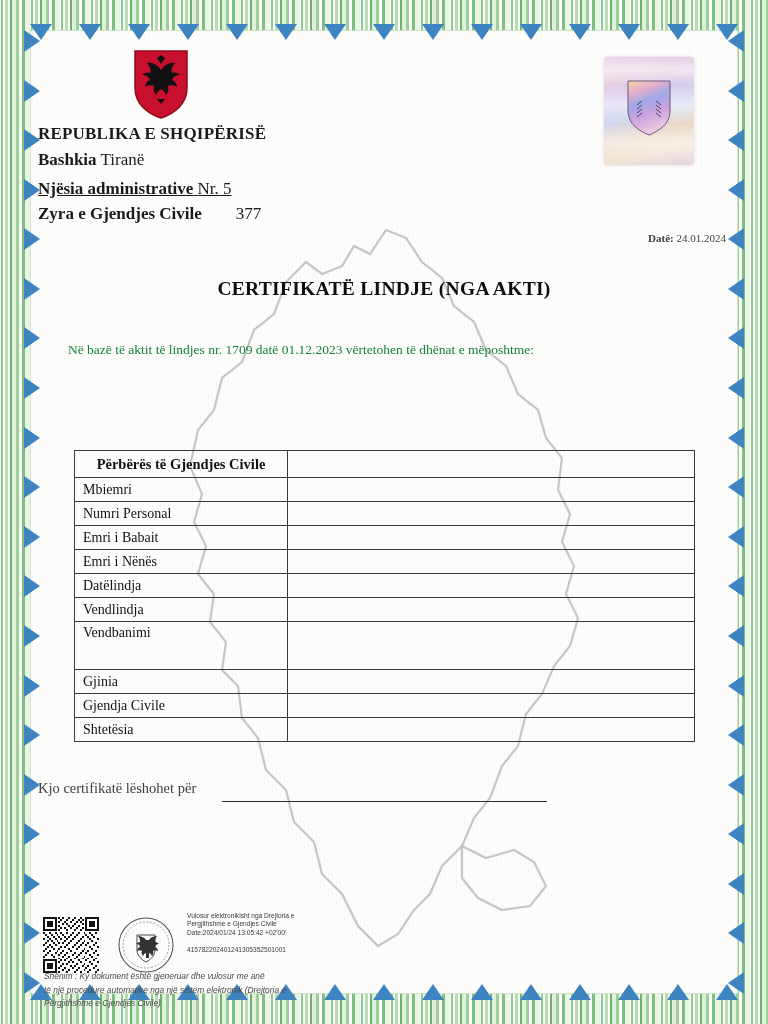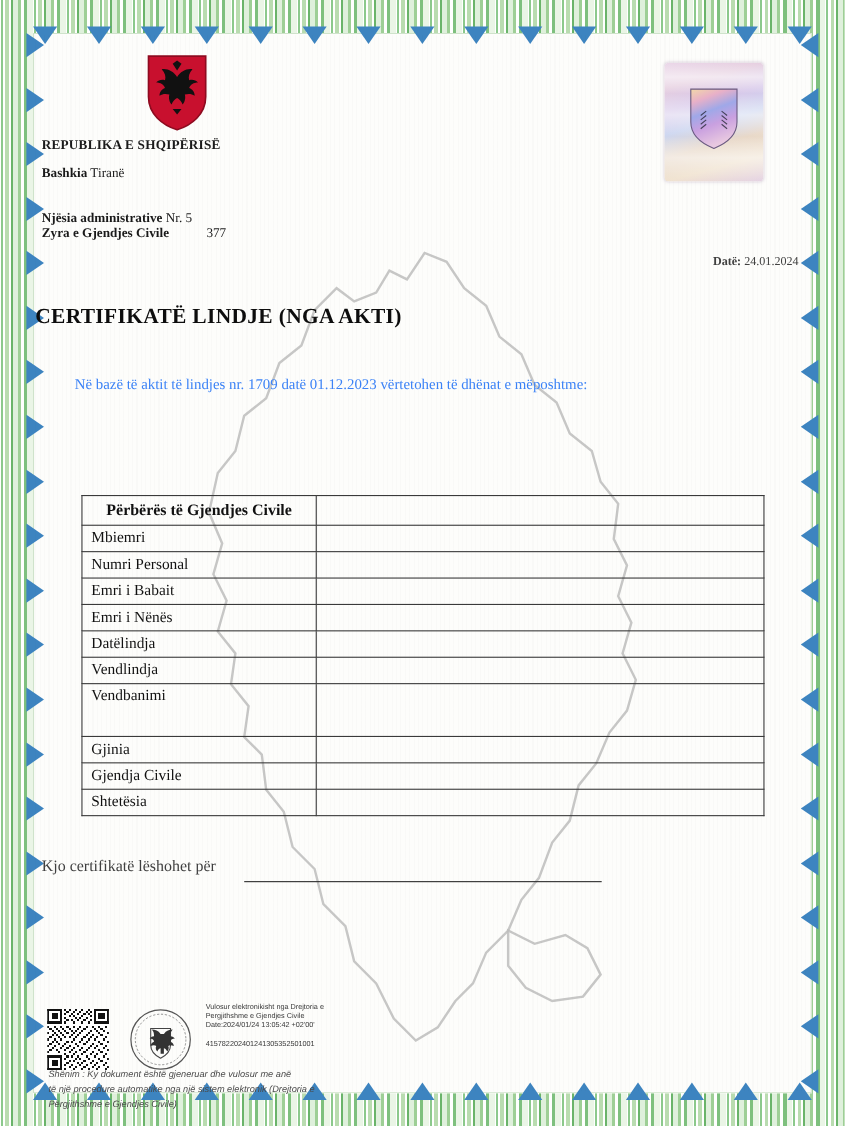--- a/index.html
+++ b/index.html
@@ -143,59 +143,59 @@
   #hologram .holo-shield {
     position: absolute;
     left: 22px; top: 22px;
     width: 46px; height: 58px;
   }
 
   
   .hdr-line {
     position: absolute;
     left: 6px;
-    font-size: 12px;
+    font-size: 17px;
     color: #1a1a1a;
     white-space: nowrap;
   }
   .hdr-line b { font-weight: bold; }
   #hdr-republika { top: 92px; font-weight: bold; letter-spacing: 0.2px; }
   #hdr-bashkia   { top: 118px; }
-  #hdr-njesia    { top: 159px; }
+  #hdr-njesia    { top: 147px; text-decoration: underline; }
   #hdr-zyra      { top: 172px; }
   .hdr-val { font-weight: normal; }
   .zyra-num { display: inline-block; margin-left: 34px; font-weight: normal; }
 
   #date-line {
     position: absolute;
     right: 10px;
     top: 200px;
     font-size: 11px;
     color: #404040;
     white-space: nowrap;
   }
   #date-line .lbl { font-weight: bold; }
 
   #doc-title {
     position: absolute;
     left: 0; right: 0;
     top: 246px;
-    text-align: left;
+    text-align: center;
     font-size: 19.5px;
     font-weight: bold;
     letter-spacing: 0.3px;
     color: #0d0d0d;
   }
 
   #basis-line {
     position: absolute;
     left: 36px;
     top: 310px;
     font-size: 13.5px;
-    color: #3b82f6;
+    color: #15803d;
     white-space: nowrap;
   }
 
   
   #data-table {
     position: absolute;
     left: 42px;
     top: 418px;
     width: 618px;
     border-collapse: collapse;

